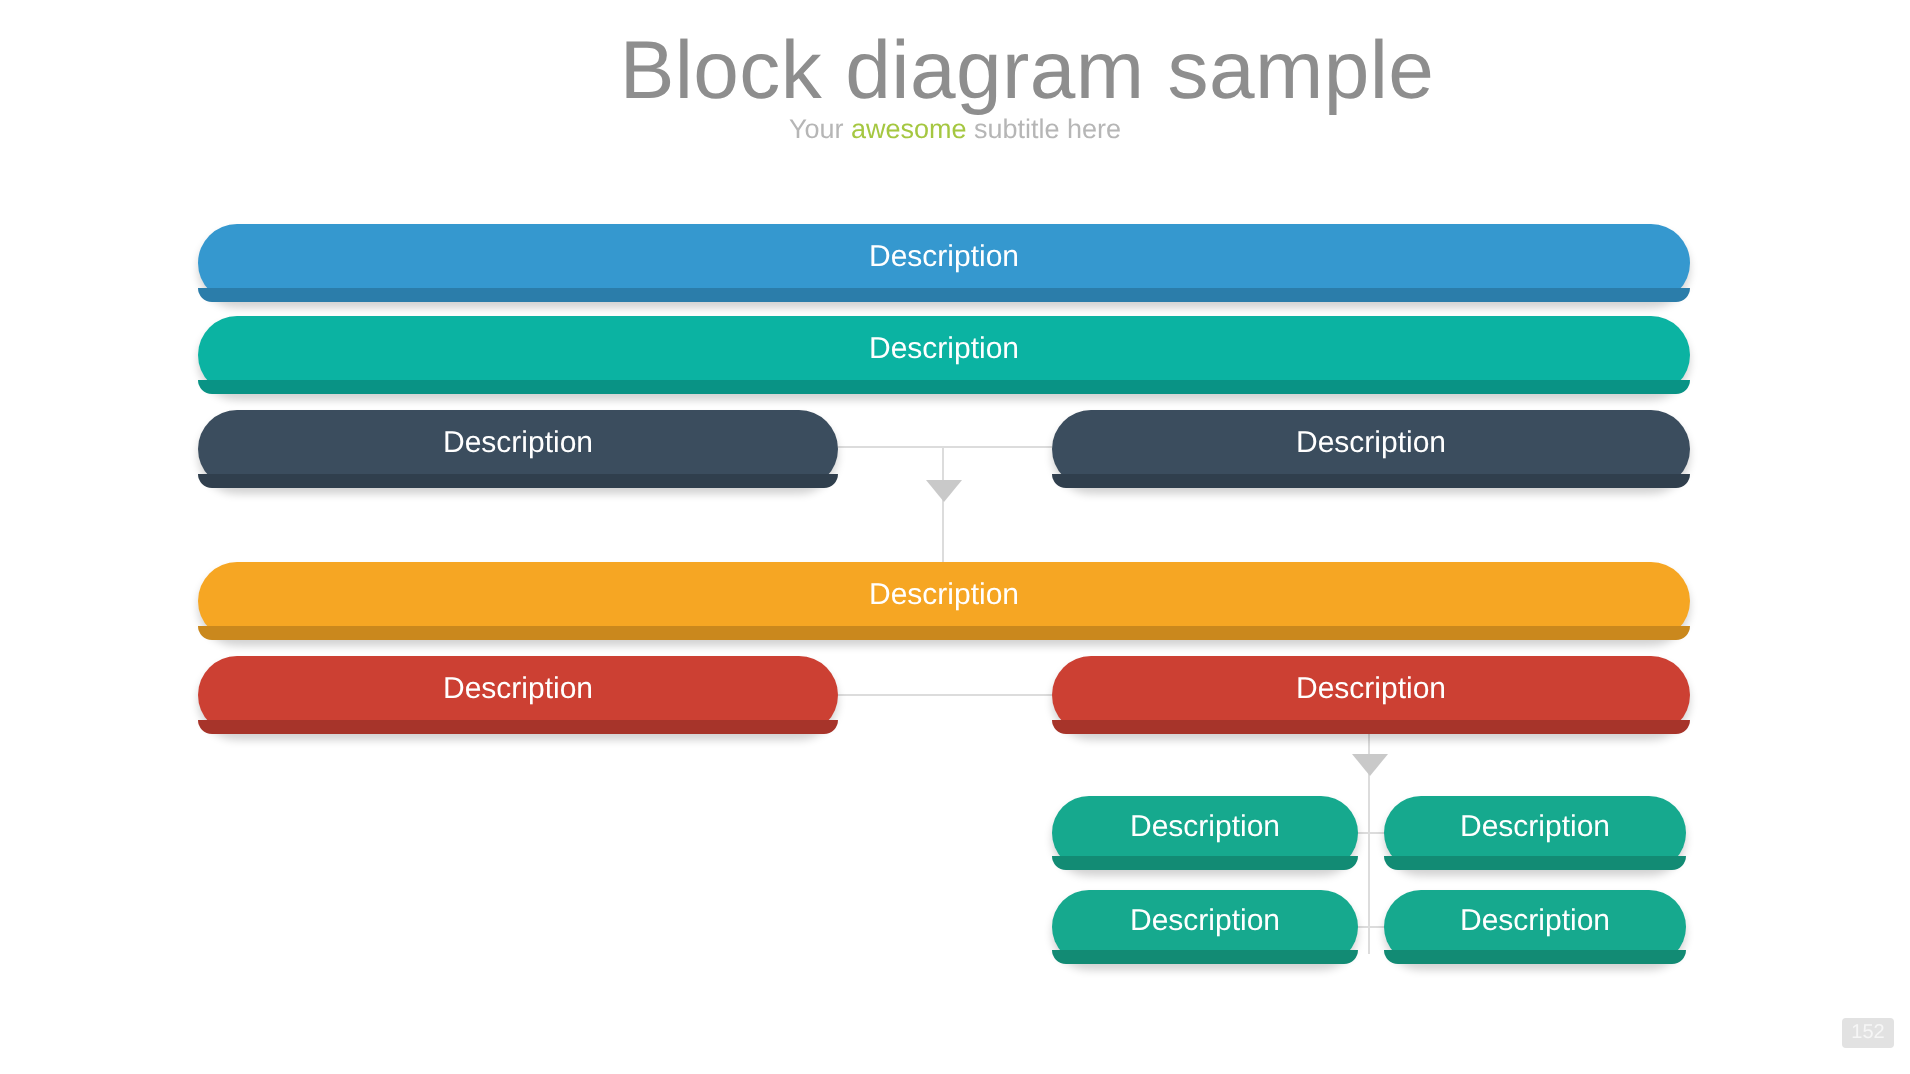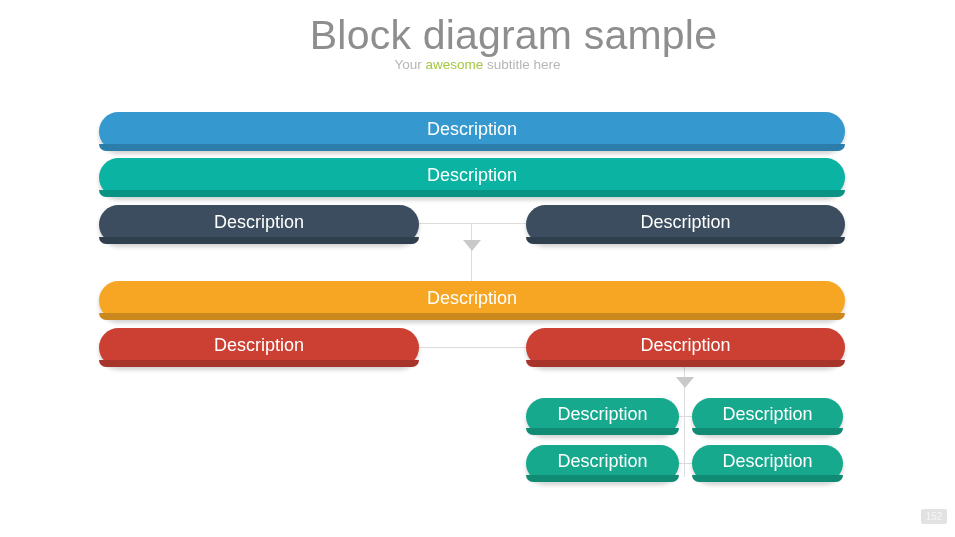--- a/index.html
+++ b/index.html
@@ -68,21 +68,21 @@
     border-left: 9px solid transparent;
     border-right: 9px solid transparent;
     border-top: 11px solid #c9c9c9;
   }
 
   
   .bar {
     position: absolute;
     border-radius: 100px;
     color: #ffffff;
-    font-size: 18px;
+    font-size: 15px;
     line-height: 1;
     display: flex;
     align-items: center;
     justify-content: center;
     box-sizing: border-box;
     white-space: nowrap;
   }
   
   .bar .lip {
     position: absolute;

